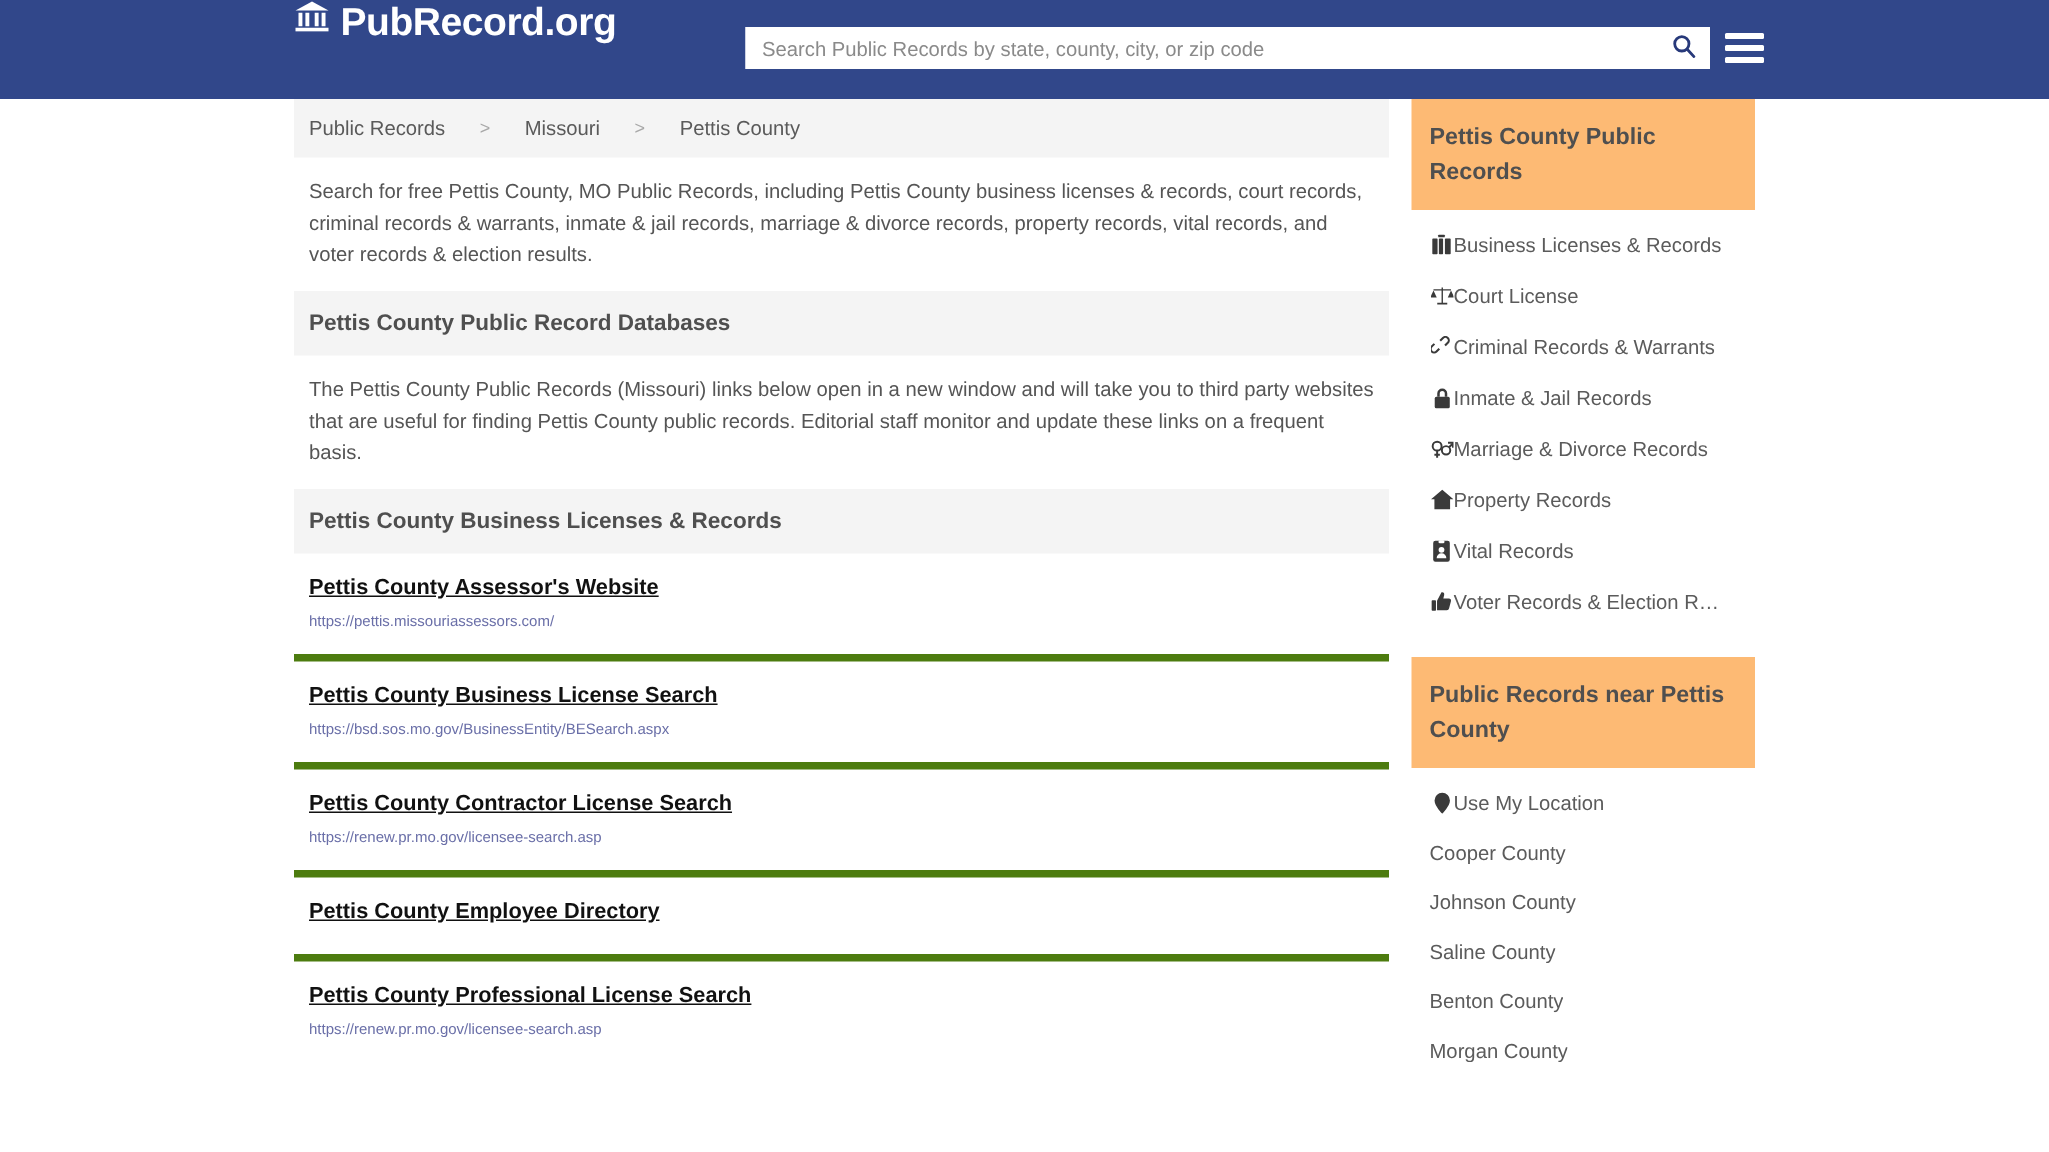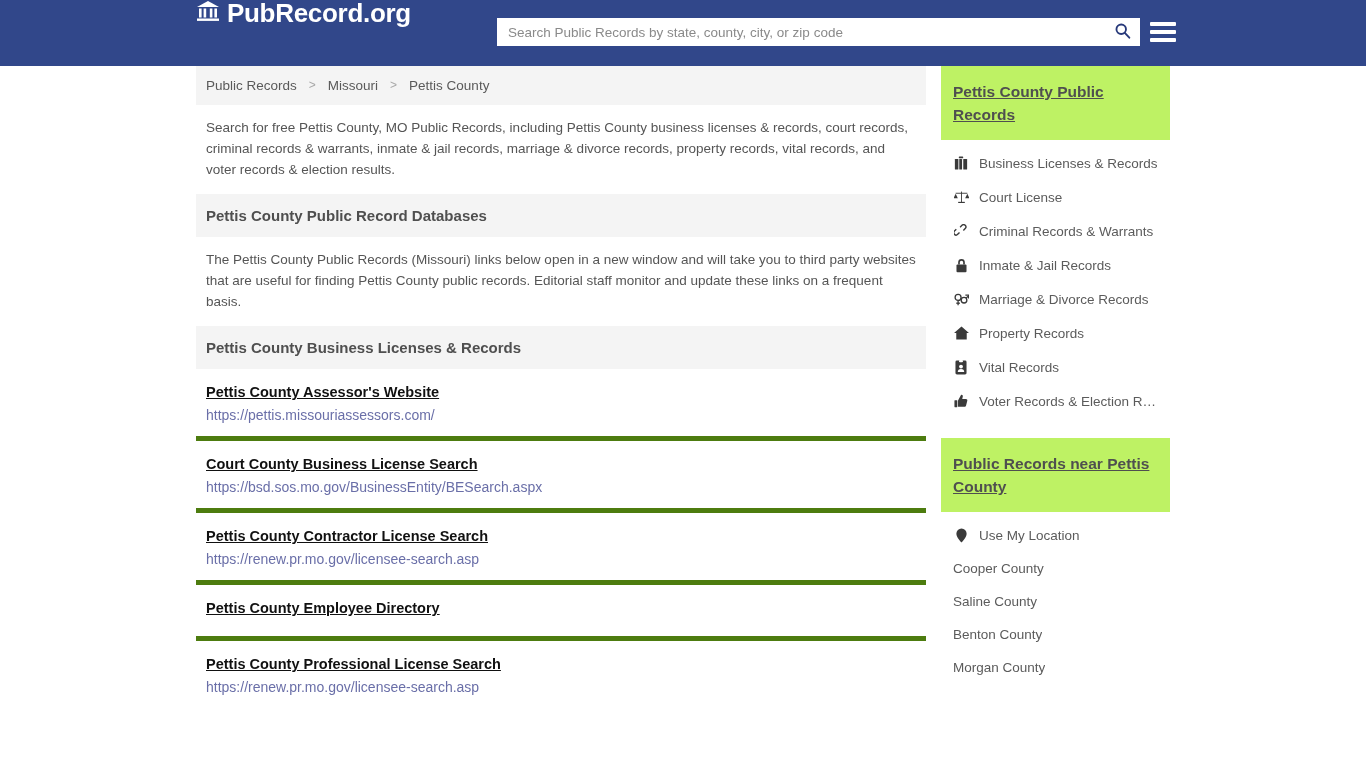--- a/index.html
+++ b/index.html
@@ -116,21 +116,21 @@
     background: #f4f4f4;
     padding: 12px 10px;
     font-size: 14.5px;
     color: #4f4f4f;
   }
   .breadcrumb {
     font-size: 13.5px;
     color: #5a5a5a;
     display: flex;
     align-items: flex-start;
-    gap: 12px;
+    gap: 23px;
   }
   .breadcrumb a {
     color: #5a5a5a;
     text-decoration: none;
     cursor: pointer;
   }
   .crumb-sep { color: #a8a8a8; font-size: 12px; }
   .section-head {
     background: #f4f4f4;
     padding: 13px 10px;
@@ -153,41 +153,39 @@
   .link-title {
     display: inline-block;
     font-size: 14.5px;
     font-weight: bold;
     color: #111111;
     text-decoration: underline;
     cursor: pointer;
     margin-bottom: 7px;
   }
   .link-url {
-    font-size: 14px;
+    font-size: 10px;
     color: #6a6fa8;
     word-break: break-all;
     line-height: 16px;
   }
 
   
   .side-head {
-    background: #bef264;
+    background: #fdba74;
     padding: 14px 12px;
     font-size: 15.5px;
     font-weight: bold;
     color: #4f4f4f;
     line-height: 23px;
-    text-decoration: underline;
   }
   .side-list { padding: 6px 0 2px 0; }
   .side-item {
     display: flex;
     align-items: center;
-    gap: 10px;
     padding: 9px 12px;
     font-size: 13.5px;
     color: #5b5b5b;
     cursor: pointer;
     white-space: nowrap;
     overflow: hidden;
   }
   .side-item .ico {
     width: 16px;
     height: 16px;
@@ -260,21 +258,21 @@
       <div class="section-head">Pettis County Public Record Databases</div>
       <p class="para">The Pettis County Public Records (Missouri) links below open in a new window and will take you to third party websites that are useful for finding Pettis County public records. Editorial staff monitor and update these links on a frequent basis.</p>
 
       <div class="section-head">Pettis County Business Licenses &amp; Records</div>
 
       <div class="link-row">
         <a class="link-title">Pettis County Assessor's Website</a>
         <div class="link-url">https://pettis.missouriassessors.com/</div>
       </div>
       <div class="link-row">
-        <a class="link-title">Court County Business License Search</a>
+        <a class="link-title">Pettis County Business License Search</a>
         <div class="link-url">https://bsd.sos.mo.gov/BusinessEntity/BESearch.aspx</div>
       </div>
       <div class="link-row">
         <a class="link-title">Pettis County Contractor License Search</a>
         <div class="link-url">https://renew.pr.mo.gov/licensee-search.asp</div>
       </div>
       <div class="link-row">
         <a class="link-title">Pettis County Employee Directory</a>
       </div>
       <div class="link-row" style="border-bottom:none">
@@ -391,20 +389,23 @@
               <path d="M6 0.4 A5.6 5.6 0 0 0 0.4 6 C0.4 10 6 15.6 6 15.6 S11.6 10 11.6 6 A5.6 5.6 0 0 0 6 0.4 z"></path>
             </svg>
           </span>
           <span class="lbl">Use My Location</span>
         </div>
 
         <div class="side-item no-icon">
           <span class="lbl">Cooper County</span>
         </div>
         <div class="side-item no-icon">
+          <span class="lbl">Johnson County</span>
+        </div>
+        <div class="side-item no-icon">
           <span class="lbl">Saline County</span>
         </div>
         <div class="side-item no-icon">
           <span class="lbl">Benton County</span>
         </div>
         <div class="side-item no-icon">
           <span class="lbl">Morgan County</span>
         </div>
       </div>
     </div>

